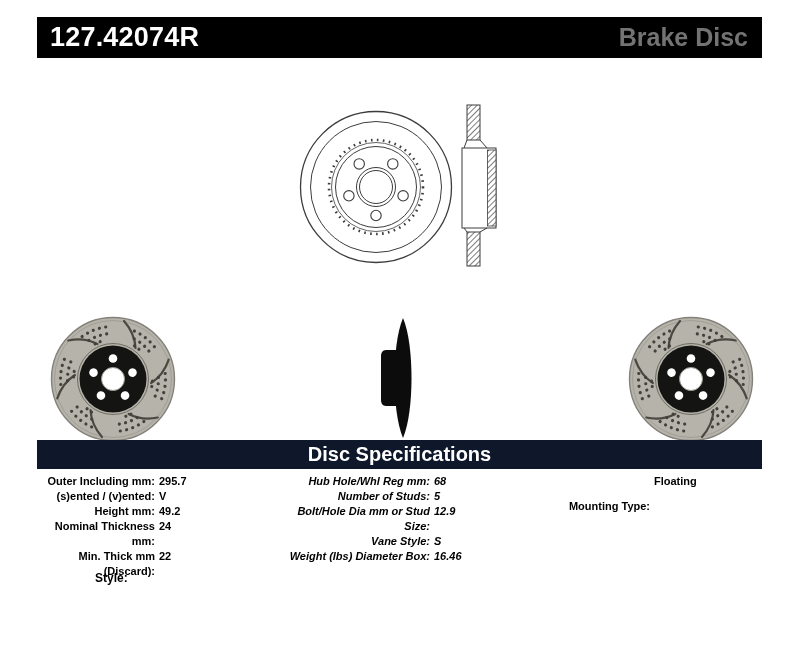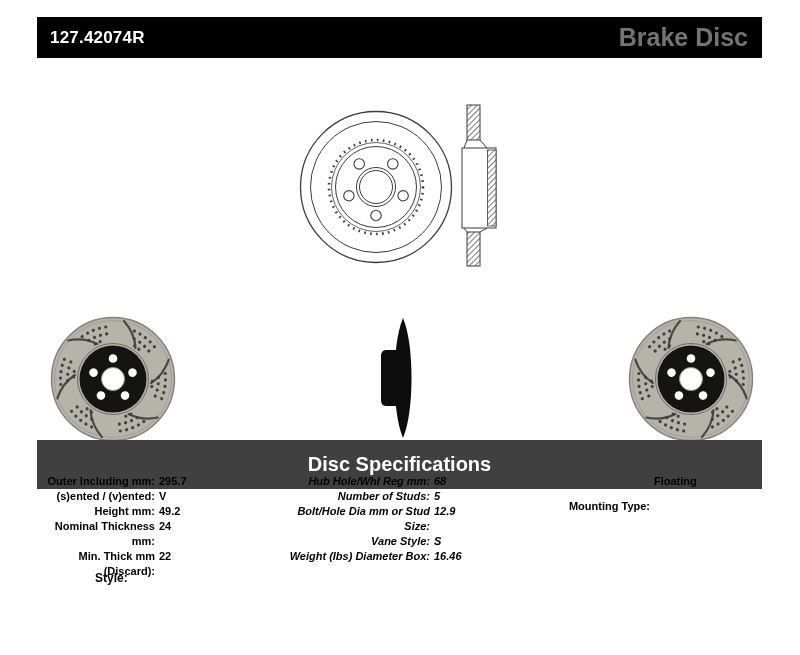--- a/index.html
+++ b/index.html
@@ -5,29 +5,29 @@
   html,body{margin:0;padding:0;background:#fff;}
   .page{
     position:relative;width:800px;height:655px;background:#ffffff;overflow:hidden;
     font-family:"Liberation Sans","DejaVu Sans",sans-serif;color:#111;
   }
   .topbar{
     position:absolute;left:37px;top:17px;width:725px;height:41px;background:#000;
     display:flex;align-items:center;justify-content:space-between;
     padding:0 14px 0 13px;box-sizing:border-box;z-index:3;
   }
-  .topbar .part{color:#fff;font-size:17px;font-weight:bold;letter-spacing:0.2px;}
+  .topbar .part{color:#fff;font-size:27px;font-weight:bold;letter-spacing:0.2px;}
   .topbar .ptype{color:#737373;font-size:25px;font-weight:bold;}
   .drawing{position:absolute;left:288px;top:90px;z-index:1;}
   .photo{position:absolute;z-index:1;}
   .photo.left{left:50px;top:316px;}
   .photo.side{left:374px;top:314px;}
   .photo.right{left:628px;top:316px;}
   .specbar{
-    position:absolute;left:37px;top:440px;width:725px;height:49px;background:#404040;
+    position:absolute;left:37px;top:440px;width:725px;height:29px;background:#0f172a;
     display:flex;align-items:center;justify-content:center;z-index:2;
   }
   .specbar span{color:#fff;font-size:20px;font-weight:bold;}
   .speccol{position:absolute;top:474px;z-index:2;}
   .speccol.c1{left:30px;}
   .speccol.c2{left:275px;font-style:italic;}
   .speccol.c3{left:530px;}
   .specline{display:flex;line-height:15px;font-size:11px;font-weight:bold;color:#000;}
   .specline .lbl{text-align:right;flex:0 0 auto;}
   .c1 .lbl{width:125px;}

